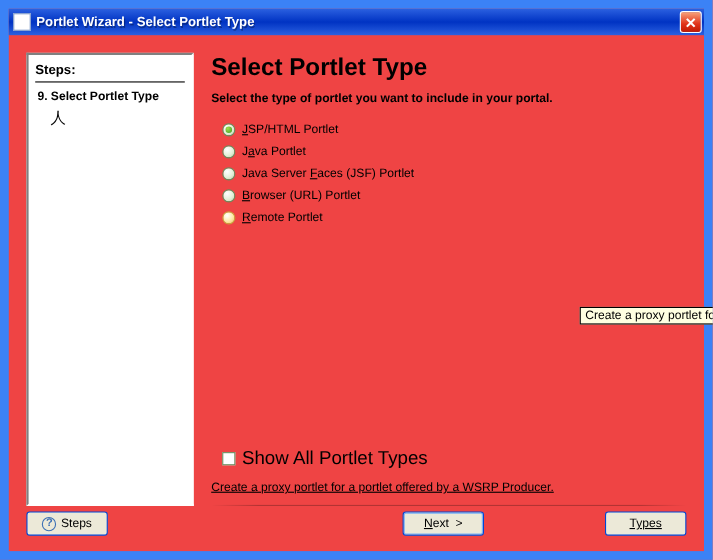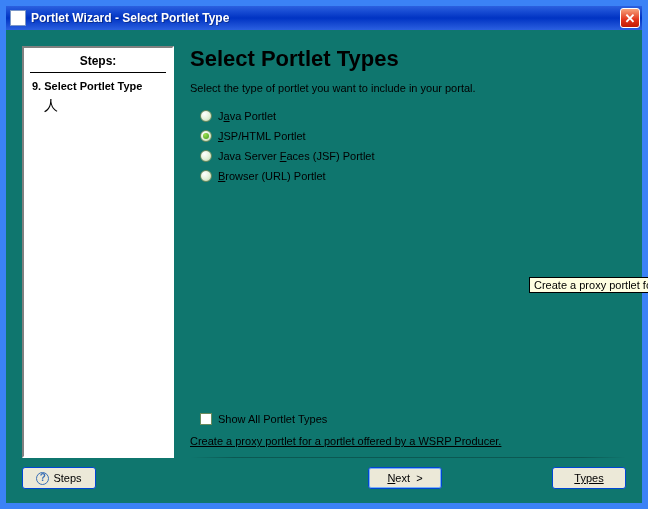--- a/index.html
+++ b/index.html
@@ -5,22 +5,22 @@
   html, body { margin: 0; padding: 0; }
   body {
     width: 648px; height: 509px;
     font-family: Tahoma, Arial, sans-serif;
     font-size: 11px;
     background: #ece9d8;
     overflow: hidden;
   }
   .window {
     width: 648px; height: 509px;
-    background: #0f766e;
-    border: 6px solid #3b82f6;
+    background: #ef4444;
+    border: 8px solid #3b82f6;
     box-sizing: border-box;
     position: relative;
   }
   .titlebar {
     height: 24px;
     background: linear-gradient(to bottom, #2b60e0 0%, #0033c3 50%, #2b60e0 100%);
     color: #fff;
     display: flex;
     align-items: center;
     padding: 0 2px 0 4px;
@@ -66,21 +66,20 @@
     border-bottom-color: #fff;
     border-top-color: #808080;
     border-left-color: #808080;
     box-sizing: border-box;
     padding: 4px 6px;
   }
   .steps-panel .hdr {
     font-weight: bold;
     font-size: 12px;
     padding: 2px 0 4px;
-    text-align: center;
   }
   .steps-panel hr {
     border: none;
     border-top: 1px solid #000;
     margin: 0 0 6px;
   }
   .steps-panel .step {
     font-weight: bold;
     font-size: 11px;
     padding: 1px 2px 6px 2px;
@@ -101,20 +100,21 @@
   .main h1 {
     margin: 0 0 10px;
     font-size: 22px;
     font-weight: bold;
     color: #000;
   }
   .main .desc {
     font-size: 11px;
     color: #000;
     margin-bottom: 16px;
+    font-weight: bold;
   }
   .options {
     display: flex;
     flex-direction: column;
     gap: 8px;
     padding-left: 10px;
   }
   .radio-item {
     display: flex;
     align-items: center;
@@ -148,21 +148,21 @@
   .bottom-block {
     position: absolute;
     bottom: 0; left: 0; right: 0;
   }
   .check-row {
     display: flex;
     align-items: center;
     gap: 6px;
     padding-left: 10px;
     margin-bottom: 10px;
-    font-size: 11px;
+    font-size: 17px;
   }
   .checkbox {
     width: 12px; height: 12px;
     background: #fff;
     border: 1px solid #6a8a5c;
     box-sizing: border-box;
     flex-shrink: 0;
   }
   .status-text {
     font-size: 11px;
@@ -247,40 +247,44 @@
     <div class="columns">
 
       <div class="steps-panel">
         <div class="hdr">Steps:</div>
         <hr>
         <div class="step">9. Select Portlet Type</div>
         <div class="glyph">人</div>
       </div>
 
       <div class="main">
-        <h1>Select Portlet Types</h1>
+        <h1>Select Portlet Type</h1>
         <div class="desc">Select the type of portlet you want to include in your portal.</div>
 
         <div class="options" id="options-container">
 
         <div class="radio-item">
+              <div class="radio checked"></div>
+              <span class="label-span"><u>J</u>SP/HTML Portlet</span>
+            </div>
+            <div class="radio-item">
               <div class="radio"></div>
               <span class="label-span">J<u>a</u>va Portlet</span>
-            </div>
-            <div class="radio-item">
-              <div class="radio checked"></div>
-              <span class="label-span"><u>J</u>SP/HTML Portlet</span>
             </div>
             <div class="radio-item">
               <div class="radio"></div>
               <span class="label-span">Java Server <u>F</u>aces (JSF) Portlet</span>
             </div>
             <div class="radio-item">
               <div class="radio"></div>
               <span class="label-span"><u>B</u>rowser (URL) Portlet</span>
+            </div>
+            <div class="radio-item">
+              <div class="radio highlight"></div>
+              <span class="label-span"><u>R</u>emote Portlet</span>
             </div>
           </div>
 
         <div class="bottom-block">
           <div class="check-row">
             <div class="checkbox"></div>
             <span>Show All Portlet Types</span>
           </div>
           <div class="status-text">Create a proxy portlet for a portlet offered by a WSRP Producer.</div>
           <div class="thin-divider"></div>

